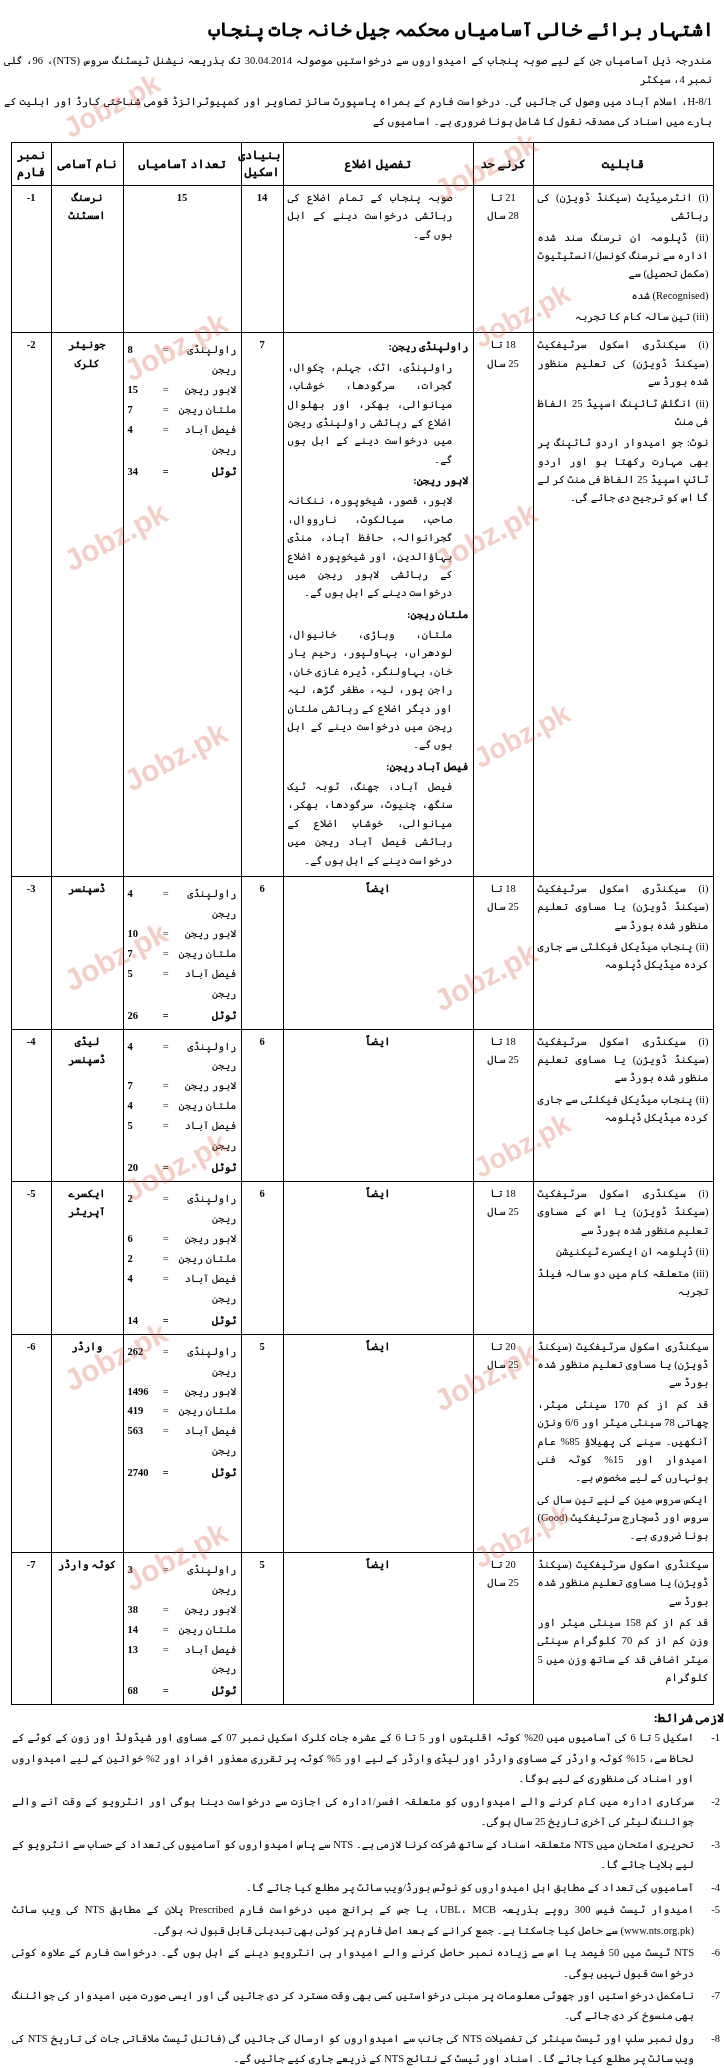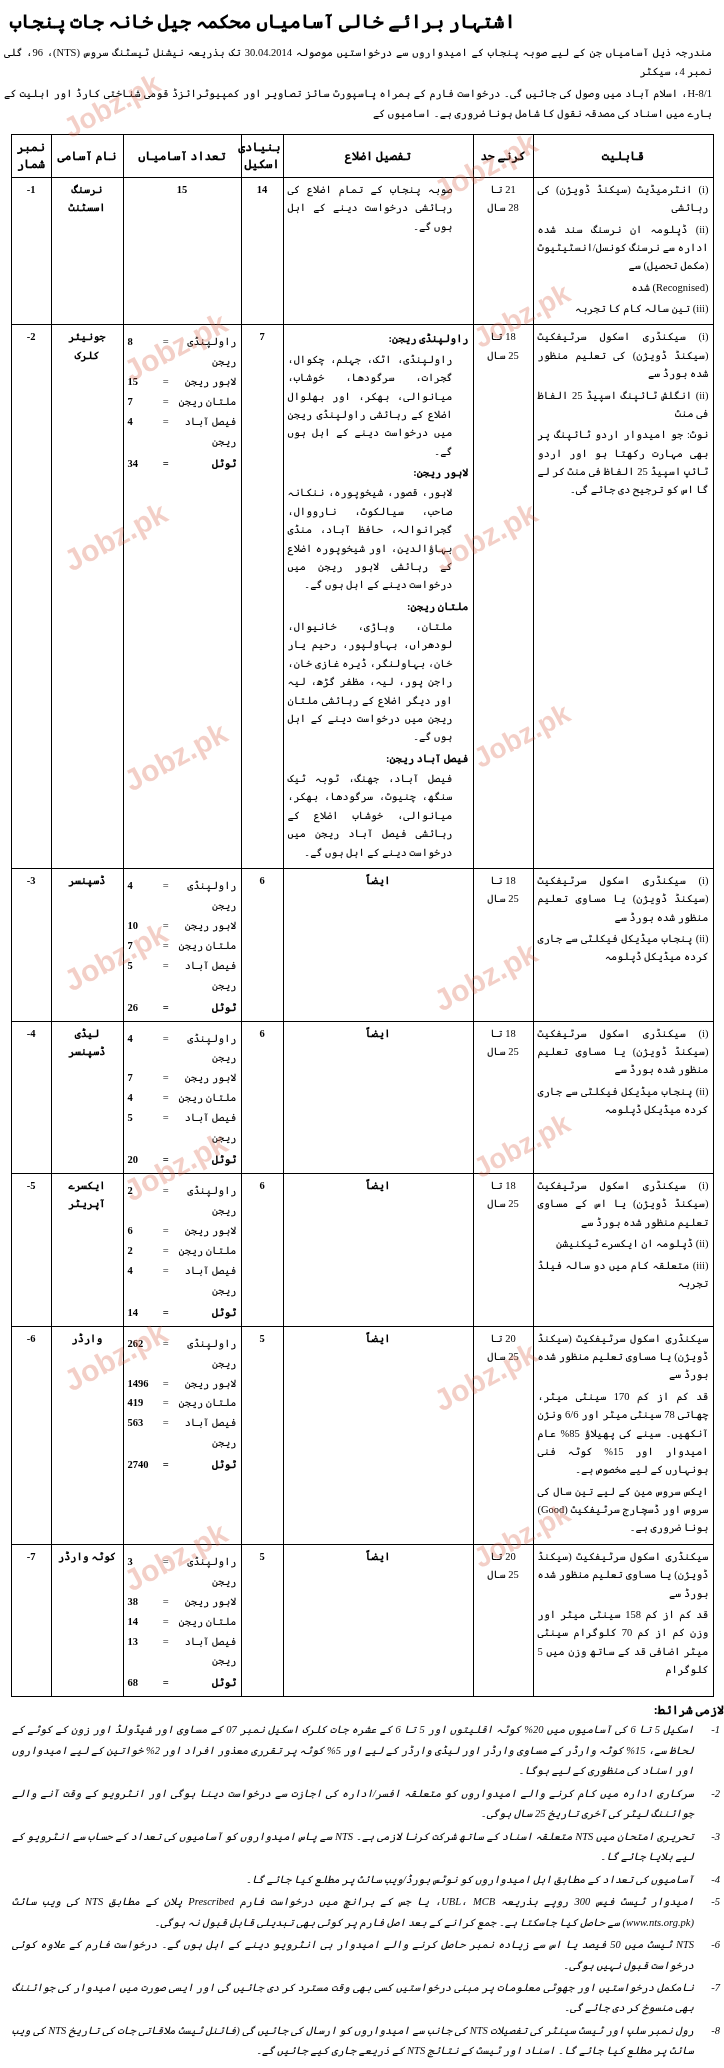--- a/index.html
+++ b/index.html
@@ -35,22 +35,23 @@
     font-family: "Liberation Sans", sans-serif;
     font-weight: bold;
     color: rgba(214, 96, 70, 0.30);
     white-space: nowrap;
     transform: rotate(-28deg);
     transform-origin: center;
   }
 
   
   .title-bar {
-    text-align: left;
-    padding: 8px 10px 2px 10px;
+    text-align: right;
+    padding: 16px 10px 2px 10px;
+    margin-left: 48px;
   }
   .title-bar .main-title {
     font-size: 19px;
     font-weight: bold;
     letter-spacing: 0.5px;
     line-height: 1.5;
     color: #000;
   }
   .intro {
     padding: 4px 12px 6px 4px;
@@ -177,21 +178,20 @@
     list-style: none;
     counter-reset: cnd;
   }
   ol.conditions li {
     position: relative;
     margin-bottom: 2px;
     text-align: justify;
     text-align-last: right;
     counter-increment: cnd;
     padding-right: 4px;
-    font-style: italic;
   }
   ol.conditions li::before {
     content: counter(cnd) "-";
     position: absolute;
     right: -22px;
     top: 0;
     font-weight: normal;
   }
 </style>
 </head>
@@ -219,21 +219,21 @@
         <col class="c-no">
     </colgroup>
     <thead>
       <tr>
         <th>قابلیت</th>
         <th>کرنے حد</th>
         <th>تفصیل اضلاع</th>
         <th>بنیادی اسکیل</th>
         <th>تعداد آسامیاں</th>
         <th>نام آسامی</th>
-        <th>نمبر شمار</th>
+        <th>نمبر فارم</th>
       </tr>
     </thead>
     <tbody>
         <tr>
           <td class="qual">
             <p>(i) انٹرمیڈیٹ (سیکنڈ ڈویژن) کی رہائشی</p>
             <p>(ii) ڈپلومہ ان نرسنگ سند شدہ ادارہ سے نرسنگ کونسل/انسٹیٹیوٹ (مکمل تحصیل) سے</p>
             <p>(Recognised) شدہ</p>
             <p>(iii) تین سالہ کام کا تجربہ</p>
           </td>

